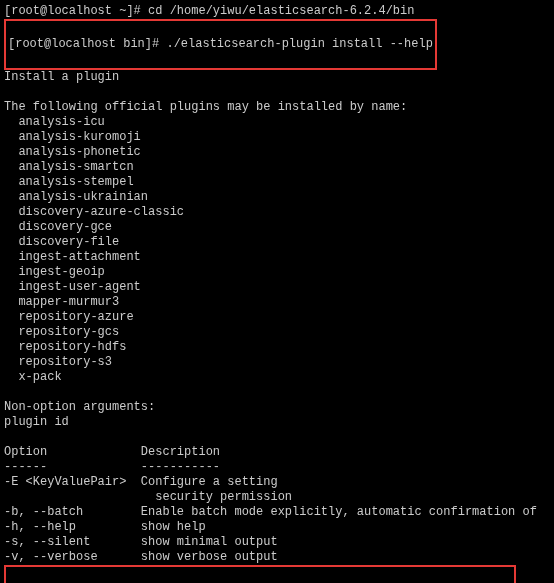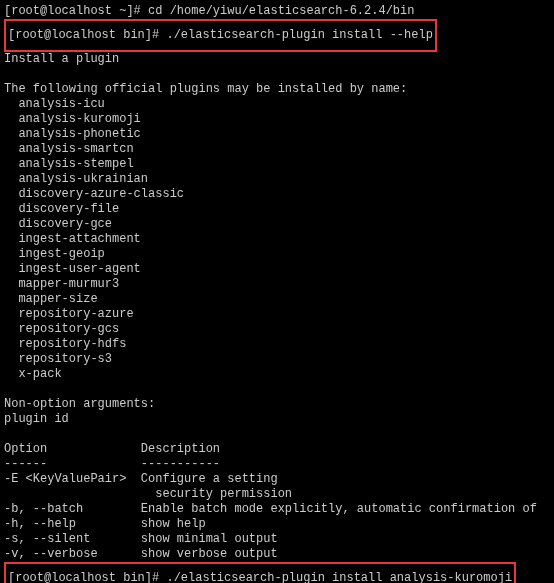--- a/index.html
+++ b/index.html
@@ -9,48 +9,47 @@
     color: #ccc;
     font-family: "Courier New", monospace;
     font-size: 12px;
     line-height: 1.25;
     width: 554px;
     box-sizing: border-box;
   }
   .line { white-space: pre; }
   .highlight {
     border: 2px solid #e53935;
-    padding: 7px 2px;
+    padding: 16px 2px;
     display: inline-block;
   }
 </style>
 </head>
 <body>
 
 <div class="line"><span>[root@localhost ~]# </span><span>cd /home/yiwu/elasticsearch-6.2.4/bin</span></div>
 <div class="line"><span class="highlight"><span>[root@localhost bin]#</span><span> ./elasticsearch-plugin install --help</span></span></div>
 <div class="line">Install a plugin</div>
 <div class="line">&nbsp;</div>
 <div class="line">The following official plugins may be installed by name:</div>
 
 <div id="plugins-list">
     <div class="line">  analysis-icu</div>
     <div class="line">  analysis-kuromoji</div>
     <div class="line">  analysis-phonetic</div>
     <div class="line">  analysis-smartcn</div>
     <div class="line">  analysis-stempel</div>
     <div class="line">  analysis-ukrainian</div>
     <div class="line">  discovery-azure-classic</div>
+    <div class="line">  discovery-gce</div>
     <div class="line">  discovery-file</div>
-    <div class="line">  discovery-gce</div>
     <div class="line">  ingest-attachment</div>
     <div class="line">  ingest-geoip</div>
     <div class="line">  ingest-user-agent</div>
     <div class="line">  mapper-murmur3</div>
-    <div class="line">  mapper-size</div>
     <div class="line">  repository-azure</div>
     <div class="line">  repository-gcs</div>
     <div class="line">  repository-hdfs</div>
     <div class="line">  repository-s3</div>
     <div class="line">  x-pack</div>
   </div>
 
 <div class="line">&nbsp;</div>
 <div class="line">Non-option arguments:</div>
 <div class="line">plugin id</div>

